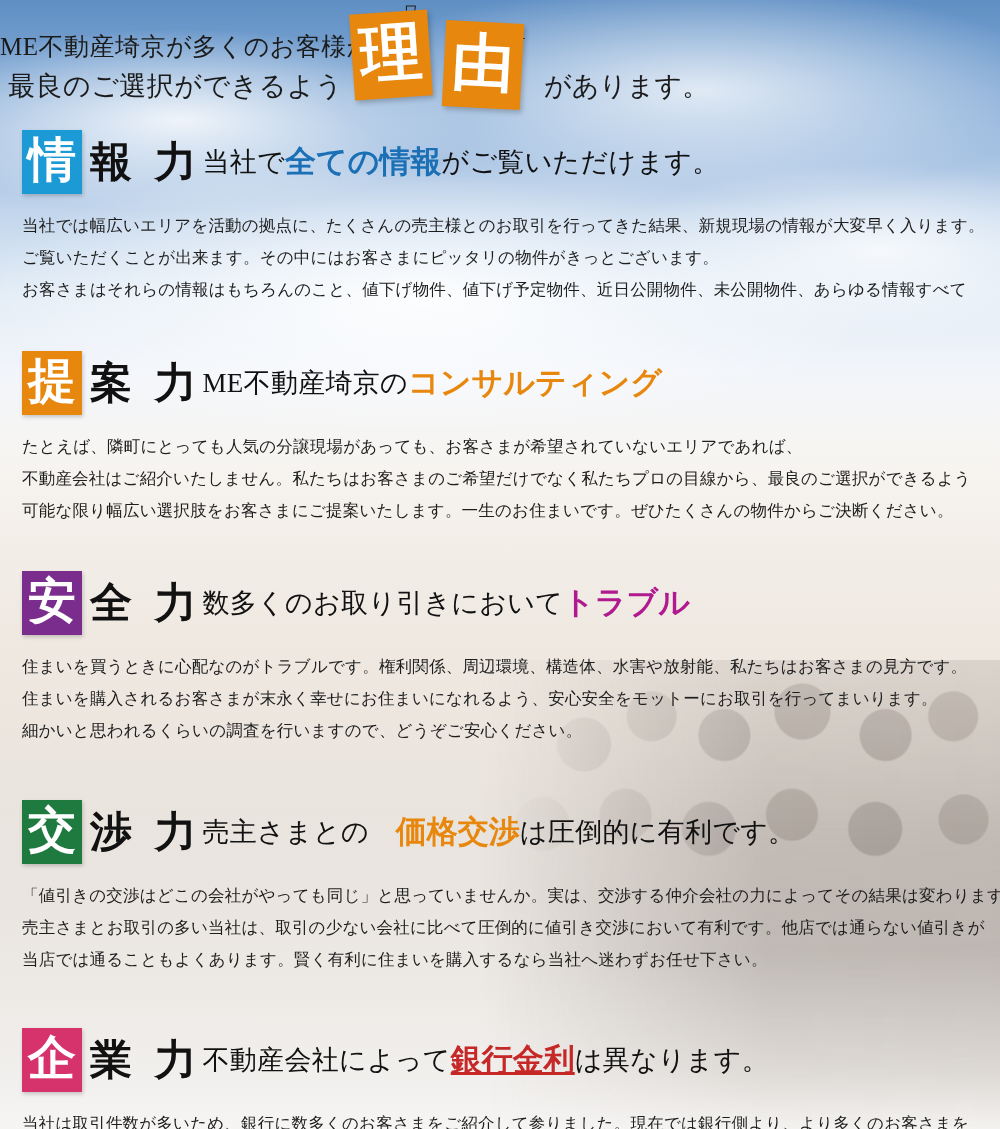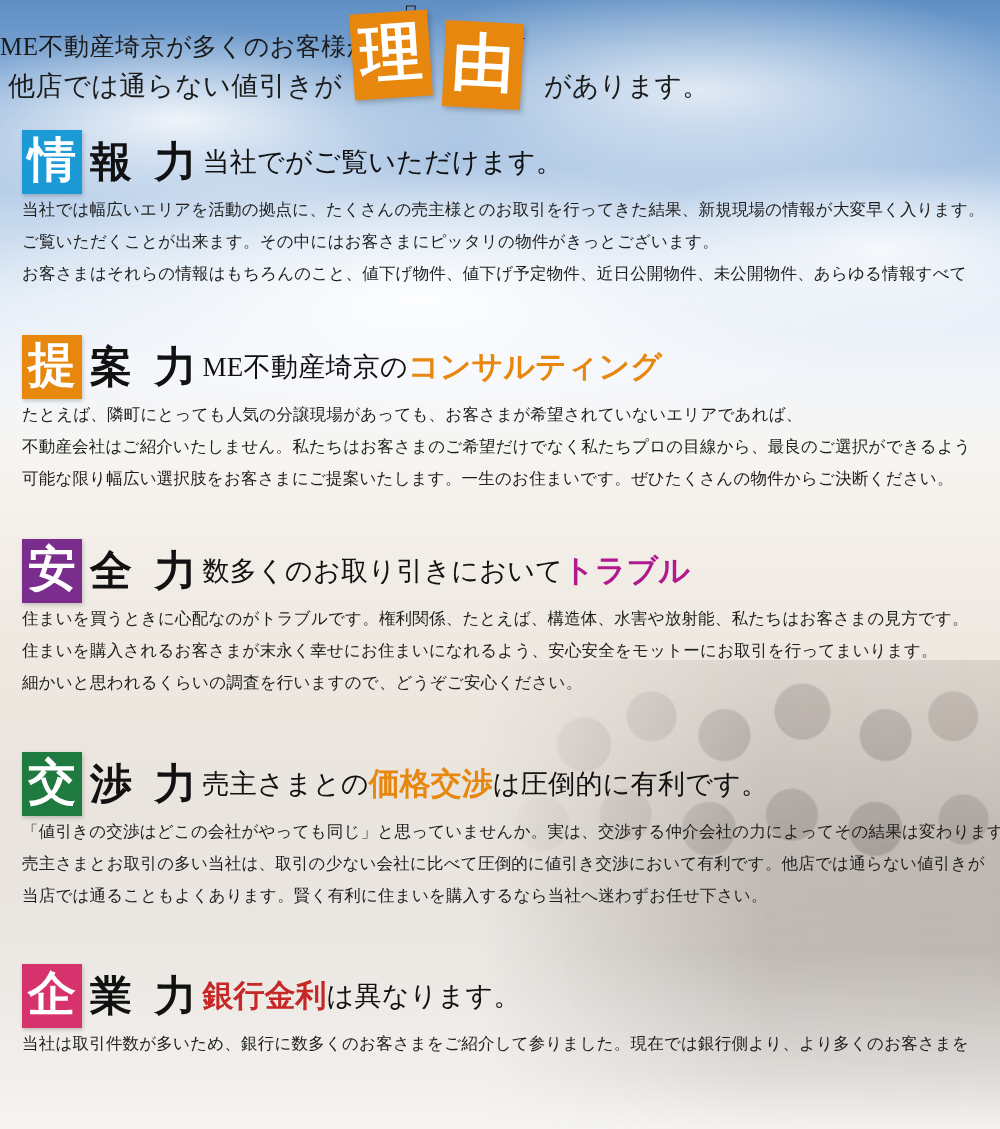--- a/index.html
+++ b/index.html
@@ -163,21 +163,21 @@
     font-weight: normal;
     color: #111111;
     letter-spacing: 0.3px;
   }
   .head-accent {
     font-size: 31px;
     font-weight: bold;
   }
 
   .sec-body {
-    margin-top: 0;
+    margin-top: 16px;
     font-size: 16.5px;
     line-height: 1.95;
     color: #1d1d1d;
     letter-spacing: 0.2px;
   }
   .sec-body div { white-space: nowrap; }
 
   .s1 { padding-top: 10px; }
   .s2 { padding-top: 44px; }
   .s3 { padding-top: 44px; }
@@ -189,33 +189,34 @@
 <body>
 
 <div id="page">
   <div class="cloud-layer"></div>
   <div class="photo-layer"></div>
 
   <div class="content">
 
     <div class="header">
       <div class="header-line1">ME不動産埼京が多くのお客様から</div>
-      <div class="header-line2">他店では通らない値引きが</div>
+      <div class="header-line2">最良のご選択ができるよう</div>
       <div class="furigana furi-1">ワ</div>
       <div class="furigana furi-2">ケ</div>
       <div class="riyuu-box riyuu-1">理</div>
       <div class="riyuu-box riyuu-2">由</div>
       <div class="header-tail">があります。</div>
     </div>
 
     <div class="section s1">
       <div class="sec-head">
         <span class="kanji-box" style="background:#1b9ad6;">情</span>
         <span class="kanji-rest">報 力</span>
         <span class="head-phrase">当社で</span>
+        <span class="head-accent" style="color:#1b6fb5;">全ての情報</span>
         <span class="head-phrase">がご覧いただけます。</span>
       </div>
       <div class="sec-body">
         <div>当社では幅広いエリアを活動の拠点に、たくさんの売主様とのお取引を行ってきた結果、新規現場の情報が大変早く入ります。</div>
         <div>ご覧いただくことが出来ます。その中にはお客さまにピッタリの物件がきっとございます。</div>
         <div>お客さまはそれらの情報はもちろんのこと、値下げ物件、値下げ予定物件、近日公開物件、未公開物件、あらゆる情報すべて</div>
       </div>
     </div>
 
     <div class="section s2">
@@ -233,46 +234,47 @@
     </div>
 
     <div class="section s3">
       <div class="sec-head">
         <span class="kanji-box" style="background:#7b2d8e;">安</span>
         <span class="kanji-rest">全 力</span>
         <span class="head-phrase">数多くのお取り引きにおいて</span>
         <span class="head-accent" style="color:#b01a8e;text-align:center;">トラブル</span>
       </div>
       <div class="sec-body">
-        <div>住まいを買うときに心配なのがトラブルです。権利関係、たとえば、構造体、水害や放射能、私たちはお客さまの見方です。</div>
+        <div>住まいを買うときに心配なのがトラブルです。権利関係、周辺環境、構造体、水害や放射能、私たちはお客さまの見方です。</div>
         <div>住まいを購入されるお客さまが末永く幸せにお住まいになれるよう、安心安全をモットーにお取引を行ってまいります。</div>
         <div>細かいと思われるくらいの調査を行いますので、どうぞご安心ください。</div>
       </div>
     </div>
 
     <div class="section s4">
       <div class="sec-head">
         <span class="kanji-box" style="background:#1f7a3f;">交</span>
         <span class="kanji-rest">渉 力</span>
         <span class="head-phrase">売主さまとの</span>
-        <span class="head-accent" style="color:#e8870d;">価格交渉</span>
+        <span class="head-accent" style="color:#e8870d;margin-left:27px;">価格交渉</span>
         <span class="head-phrase">は圧倒的に有利です。</span>
       </div>
       <div class="sec-body">
         <div>「値引きの交渉はどこの会社がやっても同じ」と思っていませんか。実は、交渉する仲介会社の力によってその結果は変わります。</div>
         <div>売主さまとお取引の多い当社は、取引の少ない会社に比べて圧倒的に値引き交渉において有利です。他店では通らない値引きが</div>
         <div>当店では通ることもよくあります。賢く有利に住まいを購入するなら当社へ迷わずお任せ下さい。</div>
       </div>
     </div>
 
     <div class="section s5">
       <div class="sec-head">
         <span class="kanji-box" style="background:#d6336c;">企</span>
         <span class="kanji-rest">業 力</span>
-        <span class="head-accent" style="color:#c62828;">銀行金利</span>
+        <span class="head-phrase">不動産会社によって</span>
+        <span class="head-accent" style="color:#c62828;text-decoration:underline;">銀行金利</span>
         <span class="head-phrase">は異なります。</span>
       </div>
       <div class="sec-body">
         <div>当社は取引件数が多いため、銀行に数多くのお客さまをご紹介して参りました。現在では銀行側より、より多くのお客さまを</div>
 
       </div>
     </div>
 
   </div>
 </div>

